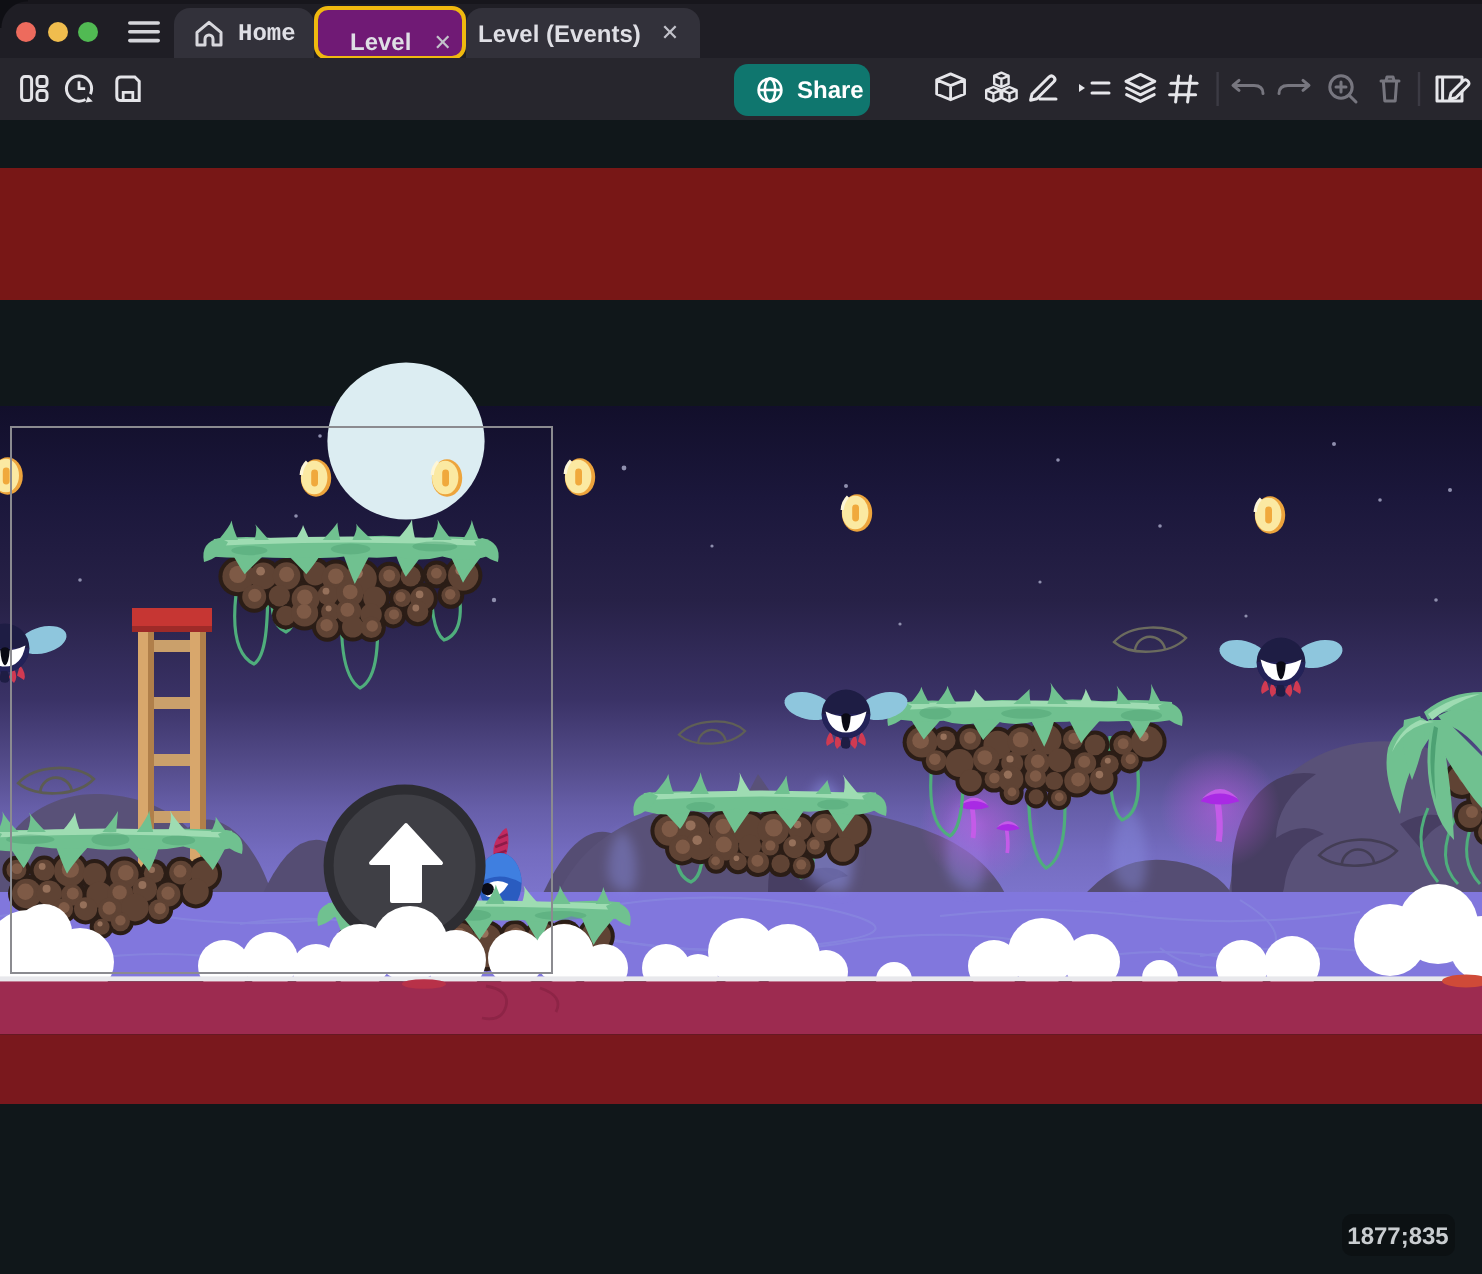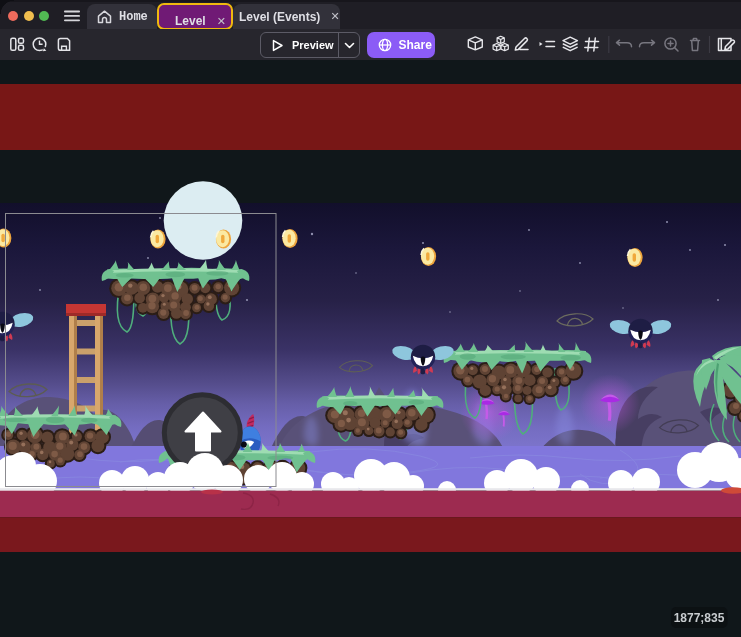--- a/index.html
+++ b/index.html
@@ -824,50 +824,40 @@
   <div class="tab" style="left:87px;width:70px;">
     <svg style="margin-left:10px;" width="15" height="14" viewBox="0 0 15 14">
       <path d="M 1.5 6.2 L 7.5 1.2 L 13.5 6.2 L 13.5 12.5 L 9.5 12.5 L 9.5 9.5 a 2 2 0 0 0 -4 0 L 5.5 12.5 L 1.5 12.5 Z" fill="none" stroke="#d8d8dd" stroke-width="1.5" stroke-linejoin="round"></path>
     </svg>
     <span style="margin-left:7px;font-family:Liberation Mono, monospace;">Home</span>
   </div>
   <div class="tab active" style="left:157px;width:76px;background:#701a75;border:2px solid #f0b90f;top:3px;height:27px;align-items:flex-end;">
     <span style="margin-left:16px;">Level</span>
     <span class="xmark" style="margin-left:11px;">✕</span>
   </div>
-  <div class="tab" style="left:233px;width:107px;">
+  <div class="tab" style="left:233px;width:117px;">
     <span style="margin-left:6px;">Level (Events)</span>
     <span class="xmark" style="margin-left:10px;">✕</span>
   </div>
 </div>
 <div class="toolbar">
   <svg style="position:absolute;left:9px;top:8px;" width="62" height="15" viewBox="0 0 62 15">
     <g fill="none" stroke="#e4e4e8" stroke-width="1.5">
       <rect x="1.8" y="1.3" width="5" height="12" rx="1.6"></rect>
       <rect x="9.5" y="1.3" width="5" height="5" rx="1.6"></rect>
       <rect x="9.5" y="8.3" width="5" height="5" rx="1.6"></rect>
       <circle cx="30.5" cy="7.3" r="6.3"></circle>
       <path d="M 30.5 3.6 L 30.5 7.3 L 33.6 7.3" stroke-width="1.4"></path>
       <path d="M 33.6 12.5 A 6.3 6.3 0 0 0 36.2 10.1" stroke="#27262d" stroke-width="2.6"></path>
       <path d="M 33.8 14.2 l 3.6 -0.4 l -2.5 -2.6 z" fill="#e4e4e8" stroke="none"></path>
       <path d="M 51.5 1.5 L 58.4 1.5 L 60.6 3.7 L 60.6 13.3 L 51.5 13.3 Q 49.4 13.3 49.4 11.2 L 49.4 3.6 Q 49.4 1.5 51.5 1.5 Z"></path>
       <path d="M 52.6 13 L 52.6 9.2 L 57.4 9.2 L 57.4 13" stroke-width="1.4"></path>
     </g>
   </svg>
-  <div class="btn" style="left:260px;width:100px;border:1.5px solid #5c5b66;border-radius:6px;">
-    <svg style="margin-left:10px;" width="13" height="13" viewBox="0 0 13 13">
-      <path d="M 2.5 1.6 L 11 6.5 L 2.5 11.4 Z" fill="none" stroke="#fff" stroke-width="1.5" stroke-linejoin="round"></path>
-    </svg>
-    <span style="margin-left:8px;font-size:11px;">Preview</span>
-    <div style="position:absolute;left:76.5px;top:0;height:100%;width:1px;background:#5c5b66;"></div>
-    <svg style="position:absolute;left:83px;top:9px;" width="11" height="7" viewBox="0 0 11 7">
-      <path d="M 1.5 1.5 L 5.5 5.5 L 9.5 1.5" fill="none" stroke="#fff" stroke-width="1.6" stroke-linecap="round" stroke-linejoin="round"></path>
-    </svg>
-  </div>
-  <div class="btn" style="left:366.5px;width:68px;background:#8b5cf6;border-radius:7px;align-items:center;">
+  <div class="btn" style="left:366.5px;width:68px;background:#0f766e;border-radius:7px;align-items:center;">
     <svg style="margin-left:11px;" width="14" height="14" viewBox="0 0 14 14">
       <g fill="none" stroke="#fff" stroke-width="1.3">
         <circle cx="7" cy="7" r="5.7"></circle>
         <ellipse cx="7" cy="7" rx="2.6" ry="5.7"></ellipse>
         <line x1="1.3" y1="7" x2="12.7" y2="7"></line>
       </g>
     </svg>
     <span style="margin-left:7px;font-size:12px;">Share</span>
   </div>
   <svg style="position:absolute;left:462px;top:5px;" width="279" height="21" viewBox="0 0 279 21">

